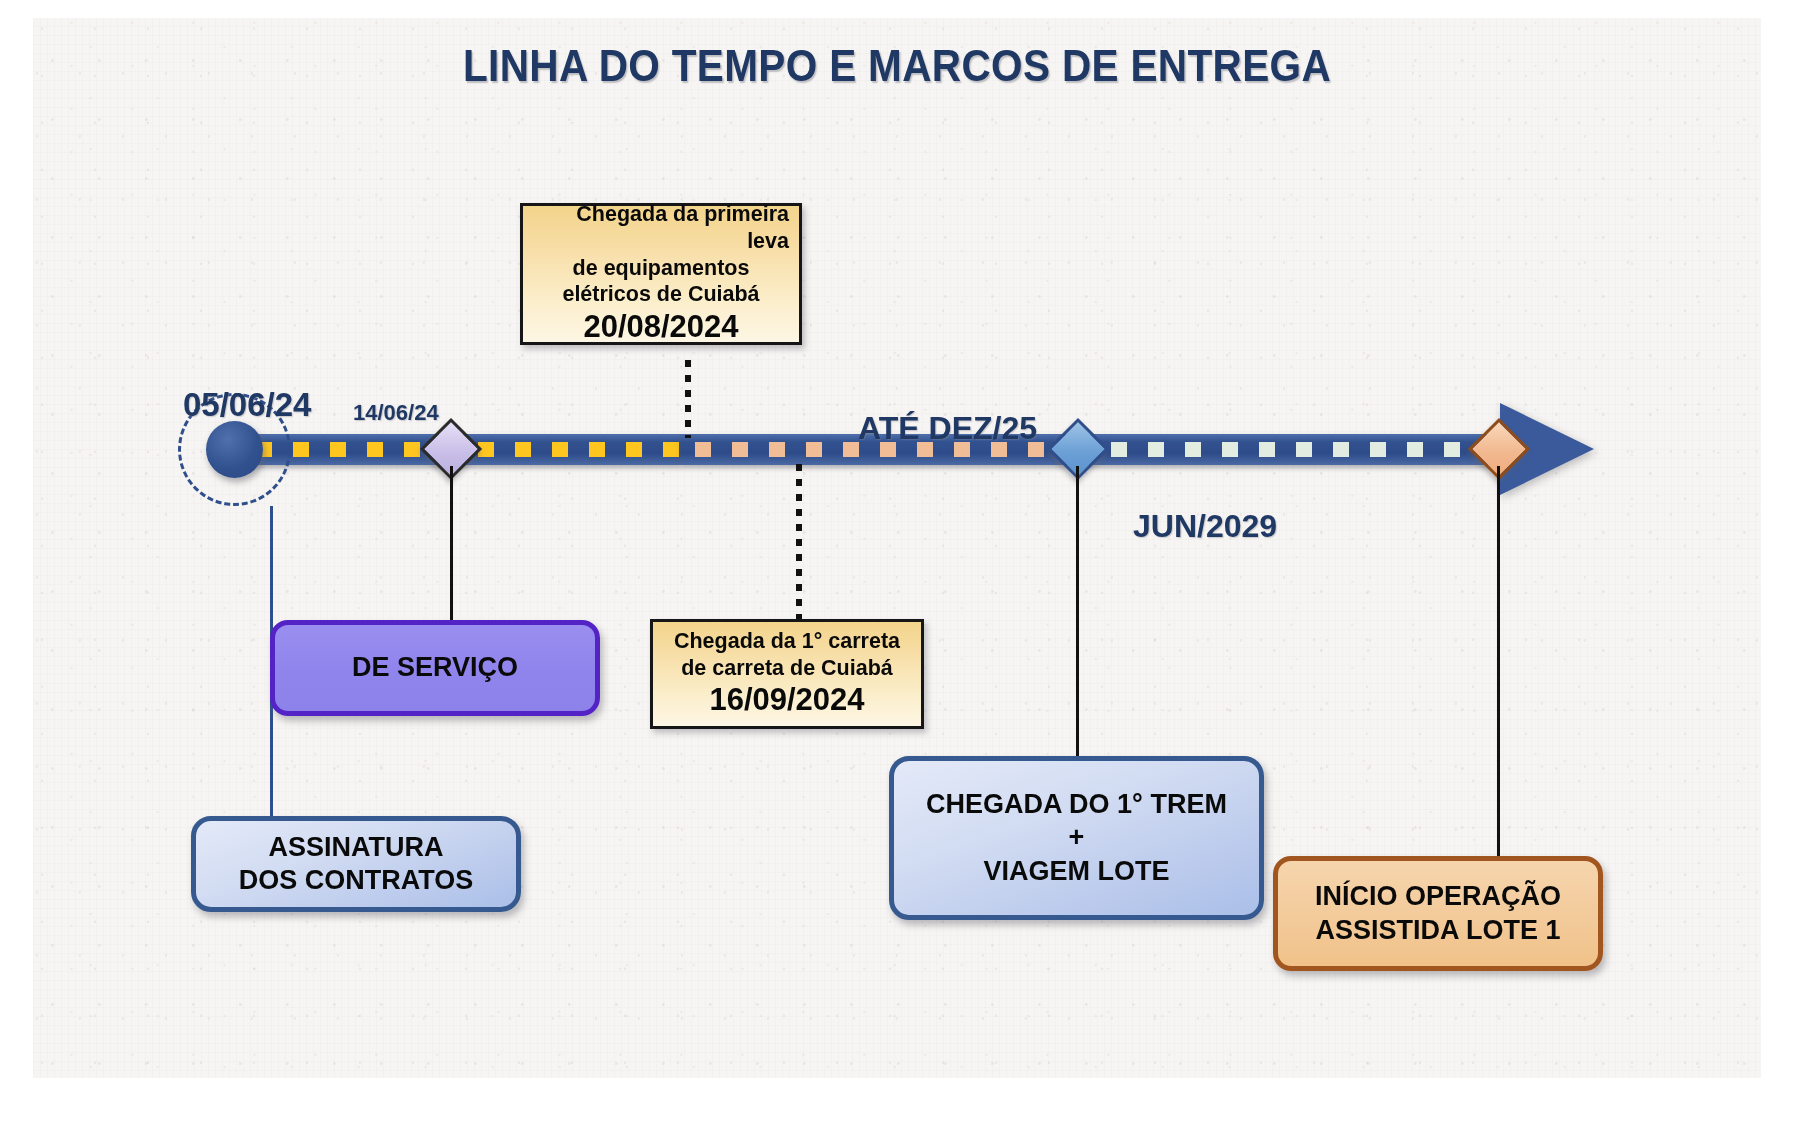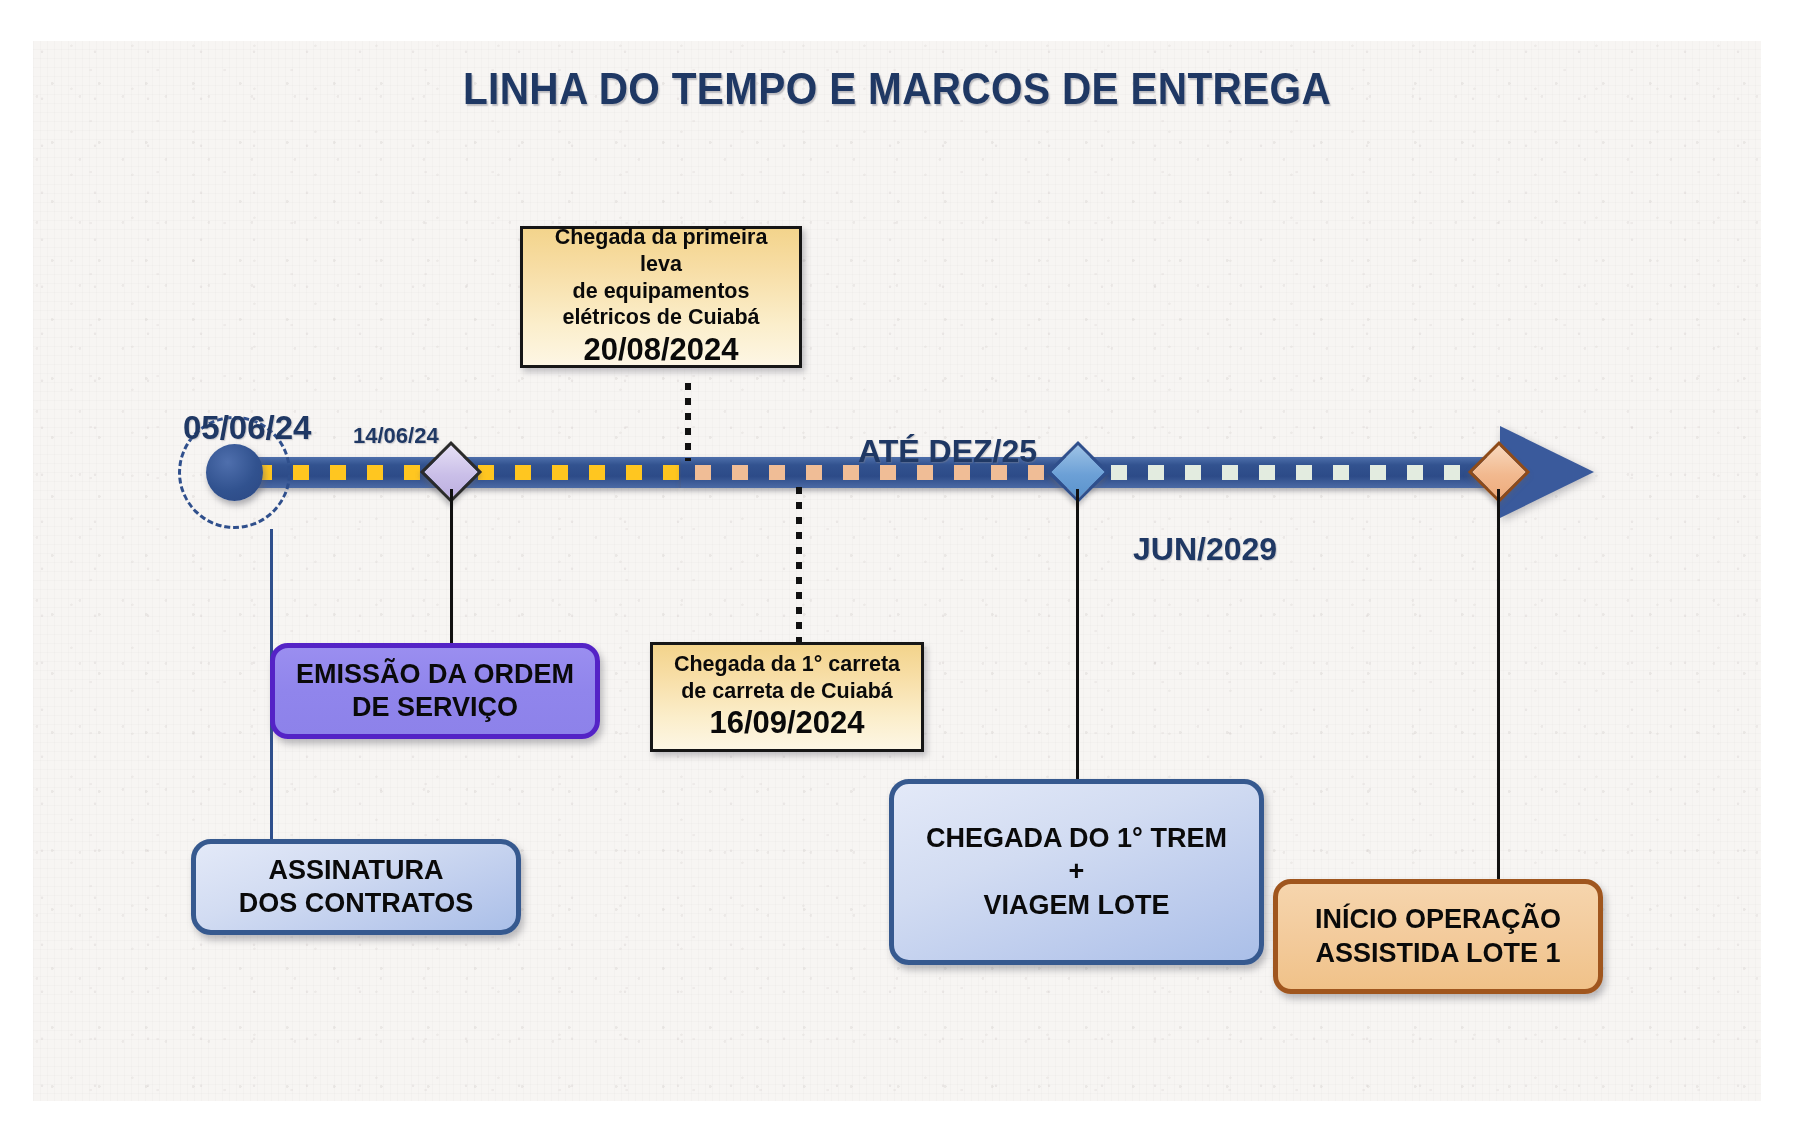--- a/index.html
+++ b/index.html
@@ -8,21 +8,21 @@
   }
   body {
     width: 1794px; height: 1124px;
     font-family: "Liberation Sans", sans-serif;
     overflow: hidden;
   }
 
   
   #slide {
     position: absolute;
-    left: 33px; top: 41px;
+    left: 33px; top: 18px;
     width: 1728px; height: 1060px;
     background-color: #f7f5f3;
     background-image:
       radial-gradient(circle at 17% 23%, rgba(205,198,196,0.30) 0 1.1px, transparent 1.6px),
       radial-gradient(circle at 63% 11%, rgba(208,202,200,0.26) 0 1.0px, transparent 1.5px),
       radial-gradient(circle at 41% 72%, rgba(200,194,192,0.28) 0 1.2px, transparent 1.7px),
       radial-gradient(circle at 86% 57%, rgba(206,200,198,0.24) 0 1.0px, transparent 1.5px),
       radial-gradient(circle at 9% 88%, rgba(203,197,195,0.26) 0 1.1px, transparent 1.6px),
       linear-gradient(90deg, rgba(0,0,0,0.016) 0 1px, transparent 1px 7px),
       linear-gradient(0deg,  rgba(0,0,0,0.014) 0 1px, transparent 1px 9px);
@@ -158,21 +158,21 @@
   }
 
   
   .box {
     position: absolute;
     box-sizing: border-box;
     display: flex;
     flex-direction: column;
     align-items: center;
     justify-content: center;
-    text-align: center;
+    text-align: right;
     font-family: "Liberation Sans", sans-serif;
     font-weight: bold;
     color: #0a0a0a;
     line-height: 1.24;
   }
 
   .box-yellow {
     background: linear-gradient(180deg,#f3d48c 0%,#f7dda4 28%,#fbeecb 70%,#fdf6e4 100%);
     border: 3.5px solid #161616;
     font-size: 21.5px;
@@ -296,30 +296,29 @@
     <span class="ln dateline">20/08/2024</span>
   </div>
 
   <div class="box box-yellow" style="left:617px; top:588px; width:274px; height:110px;margin-top:13px;">
     <span class="ln">Chegada da 1° carreta</span>
     <span class="ln">de carreta de Cuiabá</span>
     <span class="ln dateline">16/09/2024</span>
   </div>
 
   <div class="box box-purple" style="left:237px; top:602px; width:330px; height:96px;">
-    <span class="ln">EMISSÃO DA ORDEM</span>
     <span class="ln">DE SERVIÇO</span>
   </div>
 
   <div class="box box-lightblue" style="left:158px; top:798px; width:330px; height:96px;">
     <span class="ln">ASSINATURA</span>
     <span class="ln">DOS CONTRATOS</span>
   </div>
 
-  <div class="box box-lightblue" style="left:856px; top:738px; width:375px; height:186px;">
+  <div class="box box-lightblue" style="left:856px; top:738px; width:375px; height:164px;">
     <span class="ln">CHEGADA DO 1° TREM</span>
     <span class="ln">+</span>
     <span class="ln">VIAGEM LOTE</span>
   </div>
 
   <div class="box box-orange" style="left:1240px; top:838px; width:330px; height:115px;">
     <span class="ln">INÍCIO OPERAÇÃO</span>
     <span class="ln">ASSISTIDA LOTE 1</span>
   </div>
 

